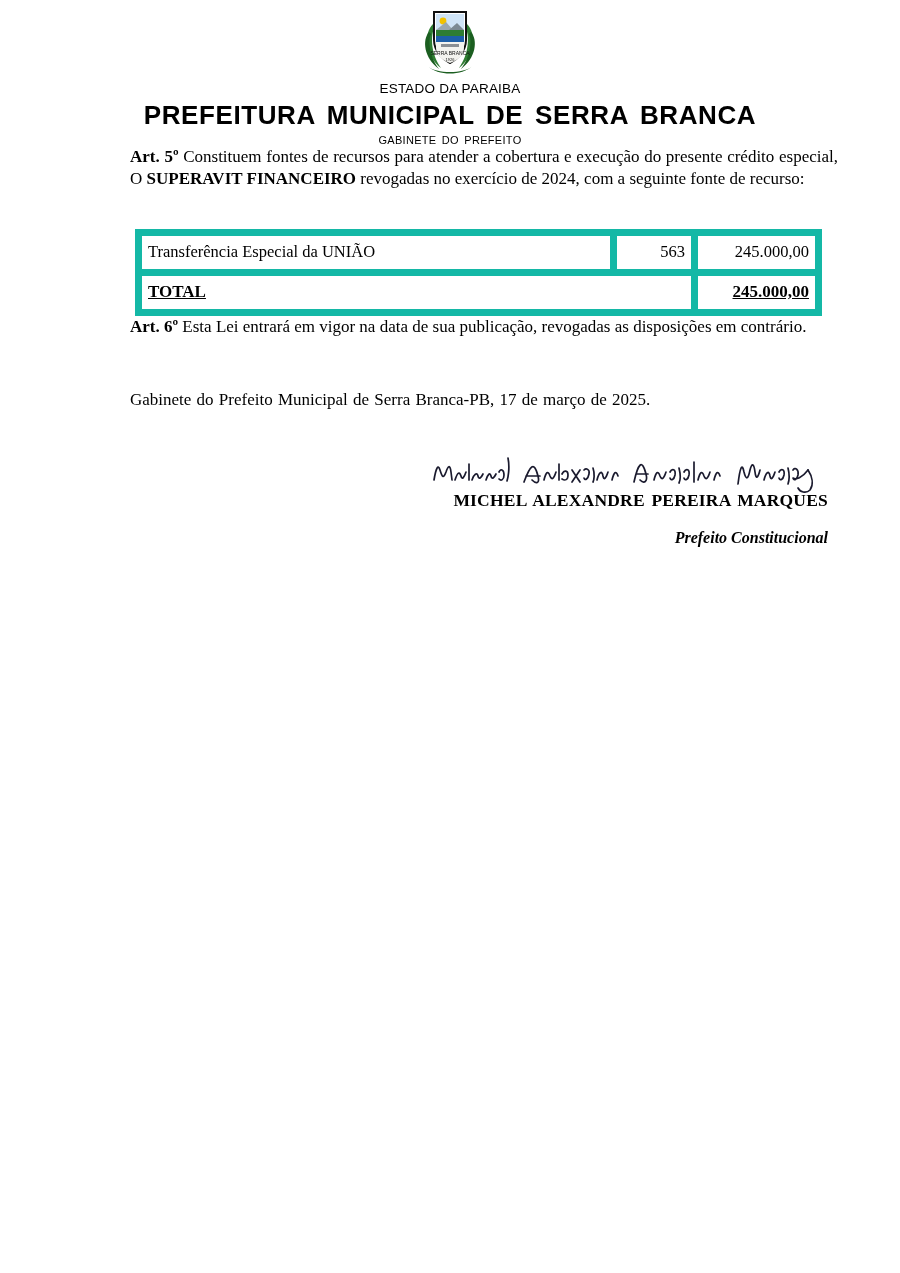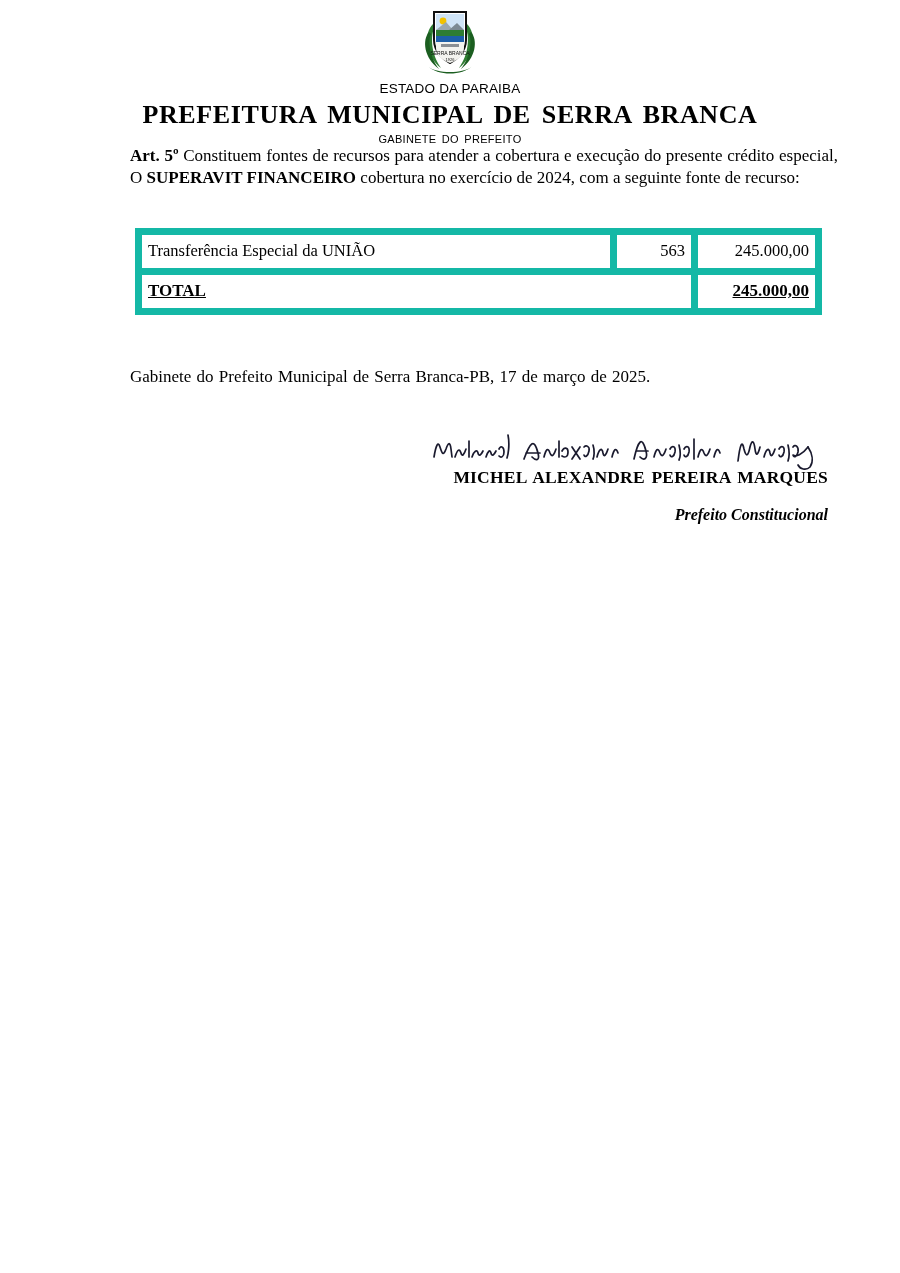--- a/index.html
+++ b/index.html
@@ -41,21 +41,21 @@
 
   .estado {
     font-family: "Liberation Sans", sans-serif;
     font-size: 13.5px;
     letter-spacing: 0.2px;
     margin-top: 3px;
     color: #000;
   }
 
   .prefeitura {
-    font-family: Liberation Serif, serif;
+    font-family: Liberation Sans, sans-serif;
     font-size: 26px;
     font-weight: bold;
     letter-spacing: 0.6px;
     margin-top: 4px;
     word-spacing: 4px;
   }
 
   .gabinete {
     font-family: "Liberation Sans", sans-serif;
     font-size: 11px;
@@ -183,40 +183,43 @@
     </div>
 
     <div class="estado">ESTADO DA PARAIBA</div>
     <div class="prefeitura">PREFEITURA MUNICIPAL DE SERRA BRANCA</div>
     <div class="gabinete">GABINETE DO PREFEITO</div>
   </div>
 
   <div class="content">
 
     <p class="just art5">
-      <b>Art. 5º</b><span> Constituem fontes de recursos para atender a cobertura e execução do presente crédito especial, O </span><b>SUPERAVIT FINANCEIRO</b><span> cobertura no exercício de 2024, com a seguinte fonte de recurso:</span>
+      <b>Art. 5º</b><span> Constituem fontes de recursos para atender a cobertura e execução do presente crédito especial, O </span><b>SUPERAVIT FINANCEIRO</b><span> revogadas no exercício de 2024, com a seguinte fonte de recurso:</span>
     </p>
 
     <div class="table-wrap">
       <table class="fontes">
         <tbody>
           <tr>
             <td class="desc">Transferência Especial da UNIÃO</td>
             <td class="code">563</td>
             <td class="val">245.000,00</td>
           </tr>
           <tr class="total">
             <td class="desc">TOTAL</td>
             <td class="code"></td>
             <td class="val">245.000,00</td>
           </tr>
         </tbody>
       </table>
     </div>
 
+    <p class="just art6">
+      <b>Art. 6º</b><span> Esta Lei entrará em vigor na data de sua publicação, revogadas as disposições em contrário.</span>
+    </p>
 
     <p class="gabinete-line">Gabinete do Prefeito Municipal de Serra Branca-PB, 17 de março de 2025.</p>
 
     <div class="sig-block">
       <div class="signature-img">
         <svg width="400" height="48" viewBox="0 0 400 48" xmlns="http://www.w3.org/2000/svg">
           <g fill="none" stroke="#1a1a2e" stroke-width="1.7" stroke-linecap="round" stroke-linejoin="round">
             <path d="M6 30 C8 18, 10 14, 12 20 C14 26, 15 30, 18 22 C20 16, 22 14, 23 22 L24 30"></path>
             <path d="M27 30 C29 24, 31 20, 33 26 C34 30, 36 28, 38 22"></path>
             <path d="M41 14 L41 30"></path>

